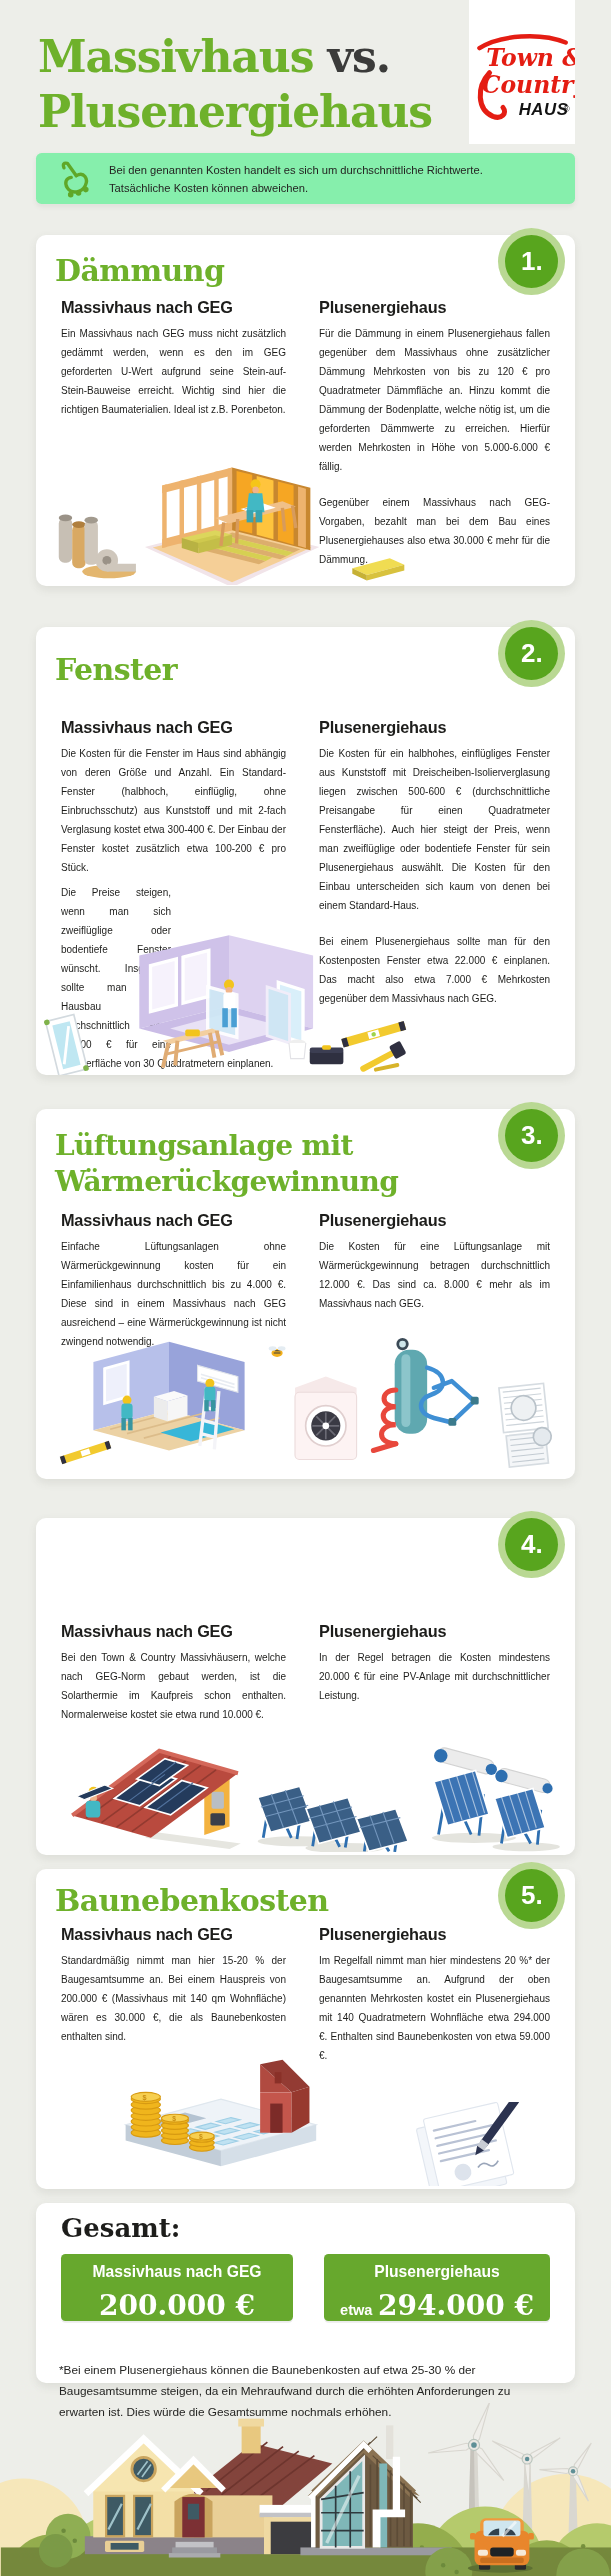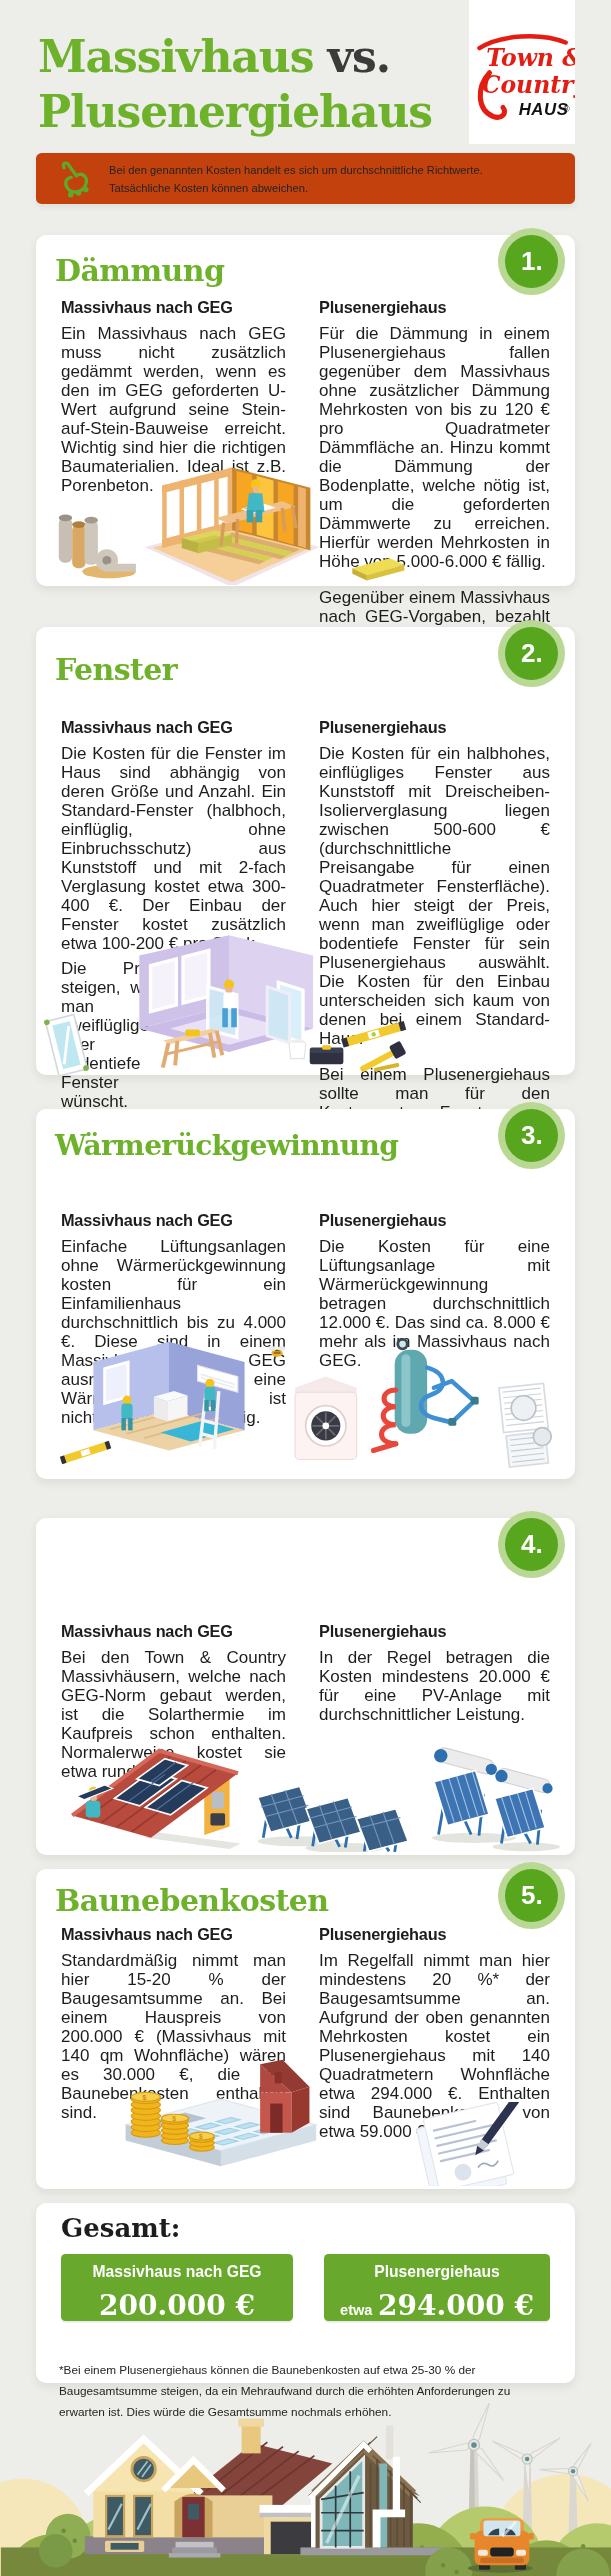--- a/index.html
+++ b/index.html
@@ -5,36 +5,36 @@
   html,body{margin:0;padding:0;background:#edeee9;}
   .page{position:relative;width:612px;height:2576px;background:#edeee9;
         font-family:"Liberation Sans",sans-serif;color:#1d1d1b;overflow:hidden;}
   .abs{position:absolute;}
   
   .main-title{position:absolute;left:38px;top:29px;font-family:"DejaVu Serif",serif;
       font-weight:bold;font-size:44px;line-height:55px;letter-spacing:-1.1px;color:#6eb12b;white-space:nowrap;}
   .main-title .vs{color:#3b3b3a;}
   .logo-box{position:absolute;left:469px;top:0;width:106px;height:144px;background:#fff;}
   
-  .note{position:absolute;left:36px;top:153px;width:539px;height:51px;background:#c2410c;
+  .note{position:absolute;left:36px;top:153px;width:539px;height:51px;background:#86efac;
         border-radius:5.6px;box-shadow:0 2.2px 5.6px rgba(80,80,70,.08);}
   .note-text{position:absolute;left:73px;top:8.4px;font-size:11.2px;line-height:18px;color:#242422;}
   
   .card{position:absolute;left:36px;width:539px;background:#fff;border-radius:10px;
         box-shadow:0 3.4px 9px rgba(80,80,70,.10);}
   .badge{position:absolute;left:462px;top:-7.3px;width:67px;height:67px;}
   .badge .ring{position:absolute;inset:0;border-radius:50%;background:#b9d893;}
   .badge .disc{position:absolute;left:7.3px;top:7.3px;width:53px;height:53px;border-radius:50%;
         background:#58a51e;display:flex;align-items:center;justify-content:center;}
   .badge .num{color:#fff;font-size:26px;font-weight:bold;}
   .sec-title{position:absolute;left:19px;font-family:"DejaVu Serif",serif;font-weight:bold;
         color:#6eb12b;letter-spacing:-0.6px;}
   .col{position:absolute;}
   .colhead{font-size:16.3px;font-weight:bold;letter-spacing:-0.2px;color:#1d1d1b;}
-  .col p{margin:6.7px 0 0;font-size:17px;line-height:19px;text-align:justify;}
+  .col p{margin:6.7px 0 0;font-size:10px;line-height:19px;text-align:justify;}
   .col p + p{margin-top:17px;}
   .cut2{float:right;width:115px;height:95px;margin-top:77px;}
   
   .gbox{position:absolute;top:51px;height:67px;background:#67a82d;border-radius:4.5px;
         color:#fff;text-align:center;box-shadow:0 1.7px 0 rgba(0,0,0,.08);}
   .gbox .lbl{margin-top:9px;font-size:15.7px;font-weight:bold;}
   .gbox .val{font-family:"DejaVu Serif",serif;font-weight:bold;font-size:28px;line-height:33px;margin-top:8px;}
   .gbox .pre{font-size:14.6px;font-weight:bold;margin-right:5.6px;font-family:"Liberation Sans",sans-serif;}
   .footnote{position:absolute;left:59px;top:2360px;width:497px;font-size:11.8px;line-height:21px;color:#242422;}
 </style>
@@ -230,20 +230,21 @@
   </div>
 
   <div class="card" style="top:1109px;height:370px;">
     <div class="badge">
       <div class="ring"></div>
       <div class="disc">
           <span class="num">3.</span>
         </div>
     </div>
     <div class="sec-title" style="top:19px;font-size:28px;line-height:36px;">
+      <div>Lüftungsanlage mit</div>
       <div>Wärmerückgewinnung</div>
     </div>
     <div class="col" style="left:25px;top:102px;width:225px;">
       <div class="colhead">Massivhaus nach GEG</div>
       <p>Einfache Lüftungsanlagen ohne Wärmerückgewinnung kosten für ein Einfamilienhaus durchschnittlich bis zu 4.000 €. Diese sind in einem Massivhaus nach GEG ausreichend – eine Wärmerückgewinnung ist nicht zwingend notwendig.</p>
     </div>
     <div class="col" style="left:283px;top:102px;width:231px;">
       <div class="colhead">Plusenergiehaus</div>
       <p>Die Kosten für eine Lüftungsanlage mit Wärmerückgewinnung betragen durchschnittlich 12.000 €. Das sind ca. 8.000 € mehr als im Massivhaus nach GEG.</p>
     </div>

